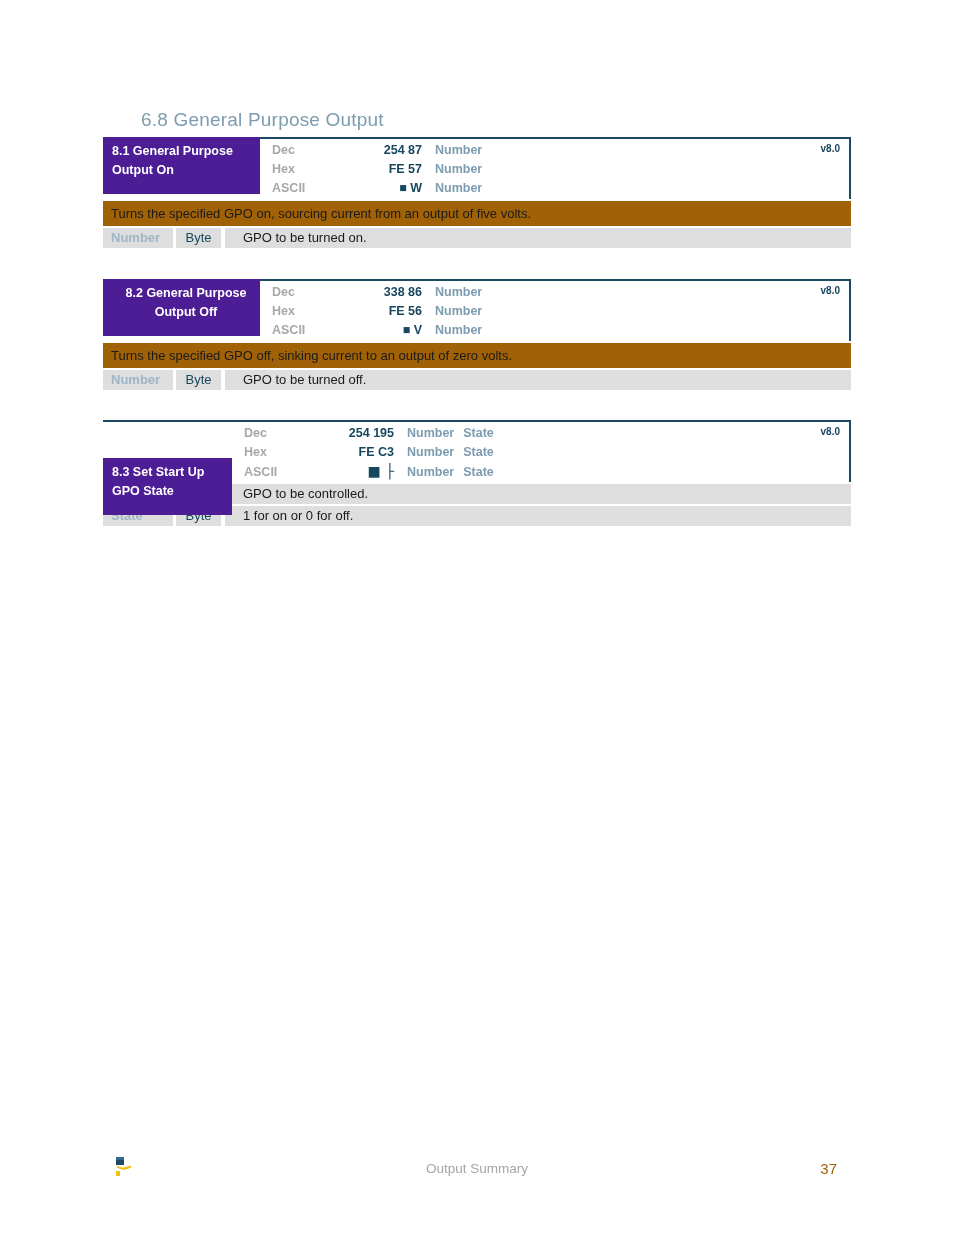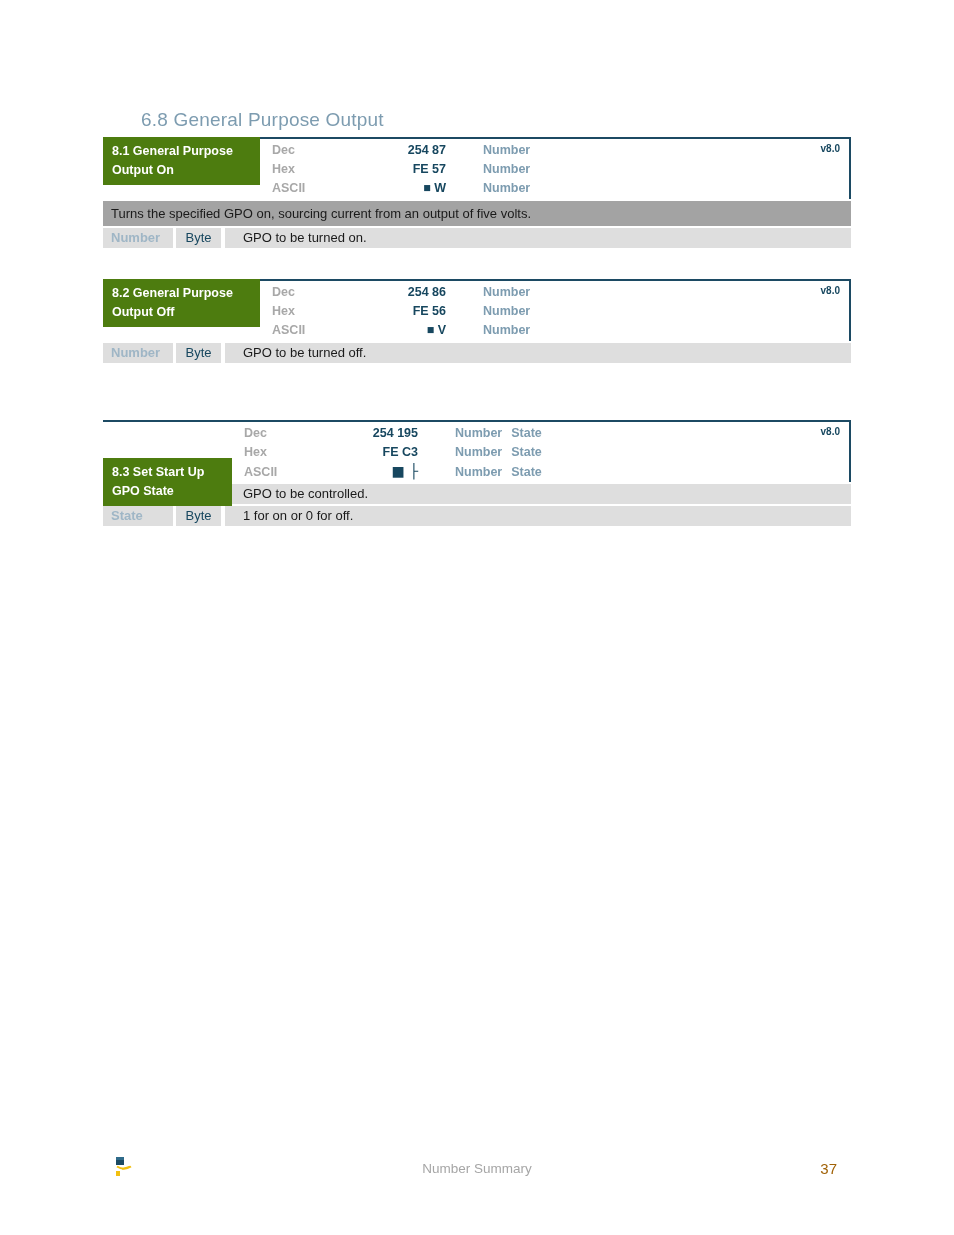--- a/index.html
+++ b/index.html
@@ -48,44 +48,43 @@
   .cmd-header {
     position: relative;
     display: flex;
     background: #ffffff;
     border-top: 2px solid #1c4a63;
     border-right: 2px solid #1c4a63;
     box-sizing: border-box;
     height: 62px;
   }
   .cmd-header .label-col {
-    background: #4d7c0f;
+    background: #4c1d95;
     color: #ffffff;
     font-weight: bold;
     font-size: 12.5px;
     line-height: 19px;
     padding: 5px 0 6px 9px;
     box-sizing: border-box;
     flex: 0 0 auto;
     margin-top: -2px;
-    height: 48px;
+    height: 57px;
   }
   .cmd-header .proto-col {
     position: relative;
     flex: 1 1 auto;
     padding-top: 4px;
   }
 
   .proto-row {
     display: flex;
     align-items: baseline;
     height: 19px;
     font-size: 12.5px;
     white-space: nowrap;
-    gap: 24px;
   }
   .proto-row .rkey {
     width: 78px;
     color: #a8a8a8;
     font-weight: bold;
     padding-left: 12px;
     box-sizing: border-box;
   }
   .proto-row .rval {
     width: 84px;
@@ -113,21 +112,21 @@
     position: absolute;
     right: 9px;
     top: 4px;
     font-size: 10px;
     font-weight: bold;
     color: #17475f;
   }
 
   
   .cmd-desc {
-    background: #a3a3a3;
+    background: #a16207;
     font-size: 13px;
     color: #1a1a1a;
     padding: 3px 6px 3px 8px;
     height: 19px;
     line-height: 19px;
     box-sizing: content-box;
     white-space: nowrap;
     margin-top: 2px;
   }
 
@@ -249,43 +248,44 @@
       <span class="p-name">Number</span>
       <span class="p-gap"></span>
       <span class="p-type">Byte</span>
       <span class="p-gap2"></span>
       <span class="p-desc">GPO to be turned on.</span>
     </div>
   </div>
 
   <div class="cmd-block" id="block1" style="top:279px">
     <div class="cmd-header">
-      <div class="label-col" id="label1" style="flex-basis: 157px;">
+      <div class="label-col" id="label1" style="flex-basis: 157px; text-align: center;">
         <div>8.2 General Purpose</div>
         <div>Output Off</div>
       </div>
       <div class="proto-col">
         <div class="proto-row">
           <span class="rkey">Dec</span>
-          <span class="rval">254 86</span>
+          <span class="rval">338 86</span>
           <span class="rargs"><span class="arg">Number</span></span>
         </div>
         <div class="proto-row">
           <span class="rkey">Hex</span>
           <span class="rval">FE 56</span>
           <span class="rargs"><span class="arg">Number</span></span>
         </div>
         <div class="proto-row">
           <span class="rkey">ASCII</span>
           <span class="rval">■ V</span>
           <span class="rargs"><span class="arg">Number</span></span>
         </div>
       </div>
       <div class="version">v8.0</div>
     </div>
+    <div class="cmd-desc">Turns the specified GPO off, sinking current to an output of zero volts.</div>
     <div class="param-row">
       <span class="p-name">Number</span>
       <span class="p-gap"></span>
       <span class="p-type">Byte</span>
       <span class="p-gap2"></span>
       <span class="p-desc">GPO to be turned off.</span>
     </div>
   </div>
 
   <div class="cmd-block" id="block2" style="top:420px">
@@ -333,17 +333,17 @@
     <div class="footer-logo">
       <svg width="26" height="28" viewBox="0 0 26 28" xmlns="http://www.w3.org/2000/svg">
         <rect x="4" y="2" width="8" height="8" fill="#1c4a63"></rect>
         <rect x="4" y="2" width="8" height="3" fill="#2f6b8a"></rect>
         <path d="M5 12 L20 12 L8 22 Z" fill="#ffffff"></path>
         <path d="M5 11.5 C9 14, 14 14.5, 19 11.5" stroke="#f2c010" stroke-width="2" fill="none"></path>
         <rect x="4" y="16" width="4" height="5" fill="#f2c010"></rect>
         <path d="M10 14 L18 11.5" stroke="#f2c010" stroke-width="1.5" fill="none"></path>
       </svg>
     </div>
-    <div class="footer-center">Number Summary</div>
+    <div class="footer-center">Output Summary</div>
     <div class="footer-page">37</div>
   </div>
 
 </div>
 
 </body></html>

